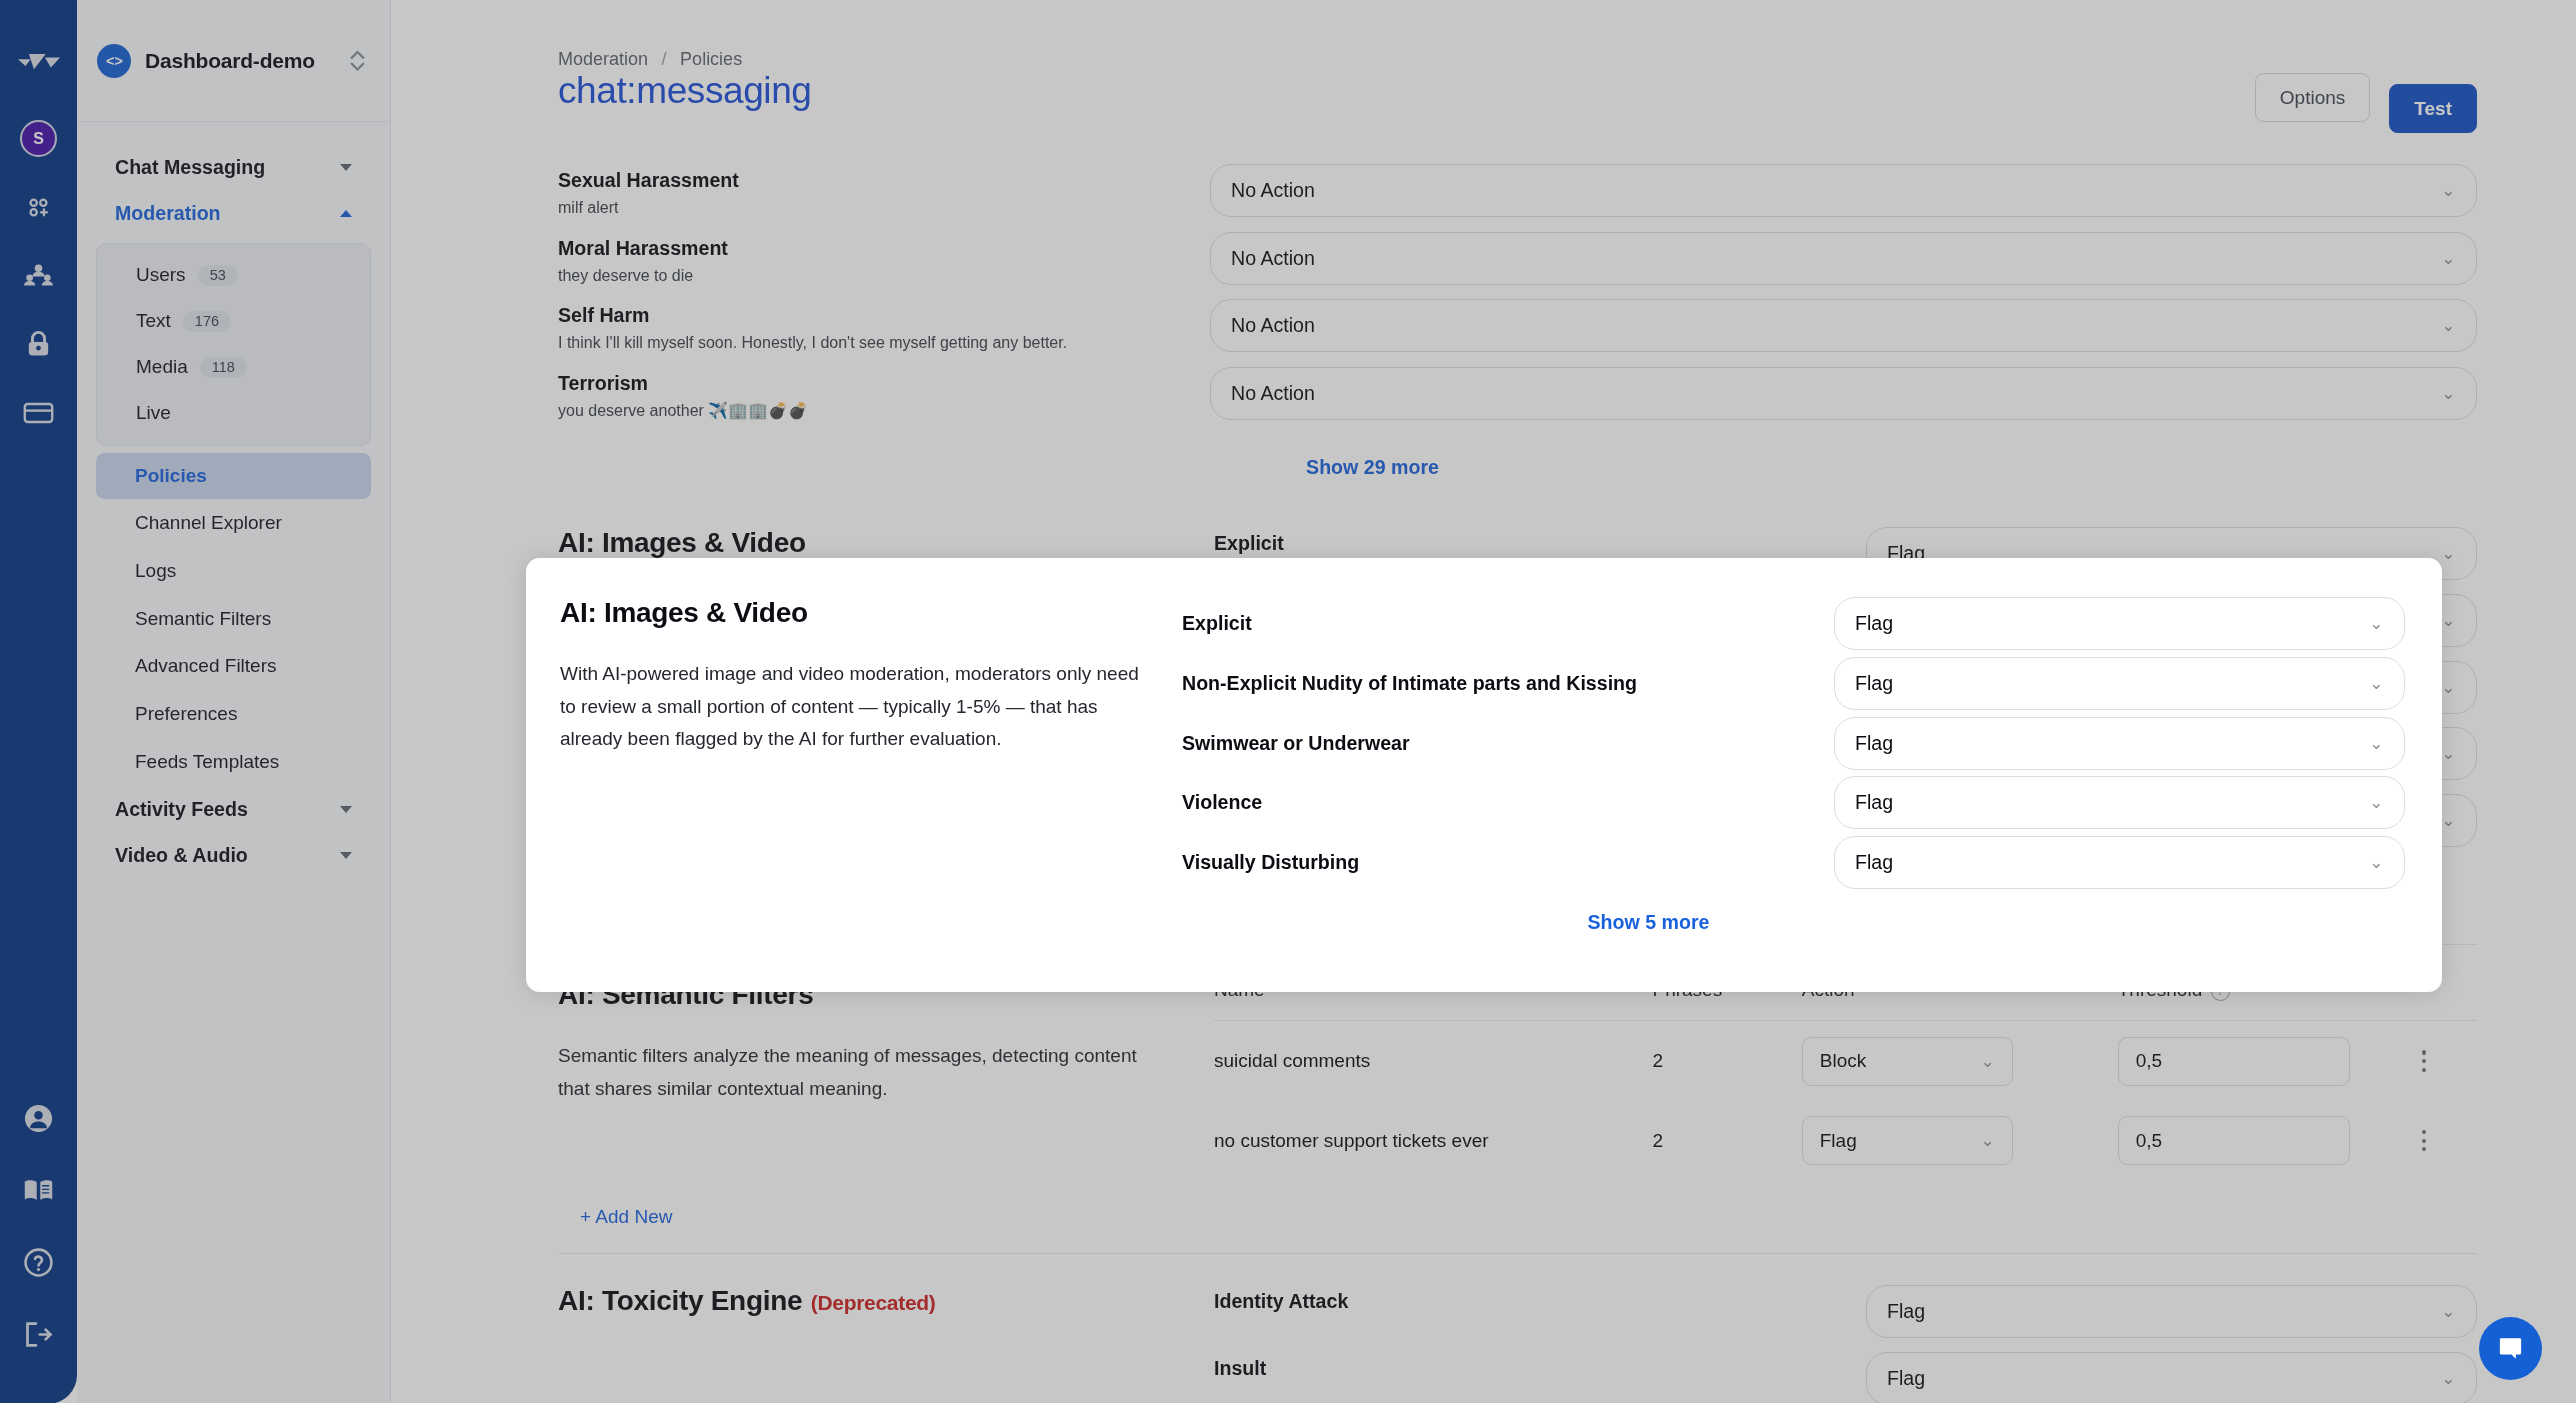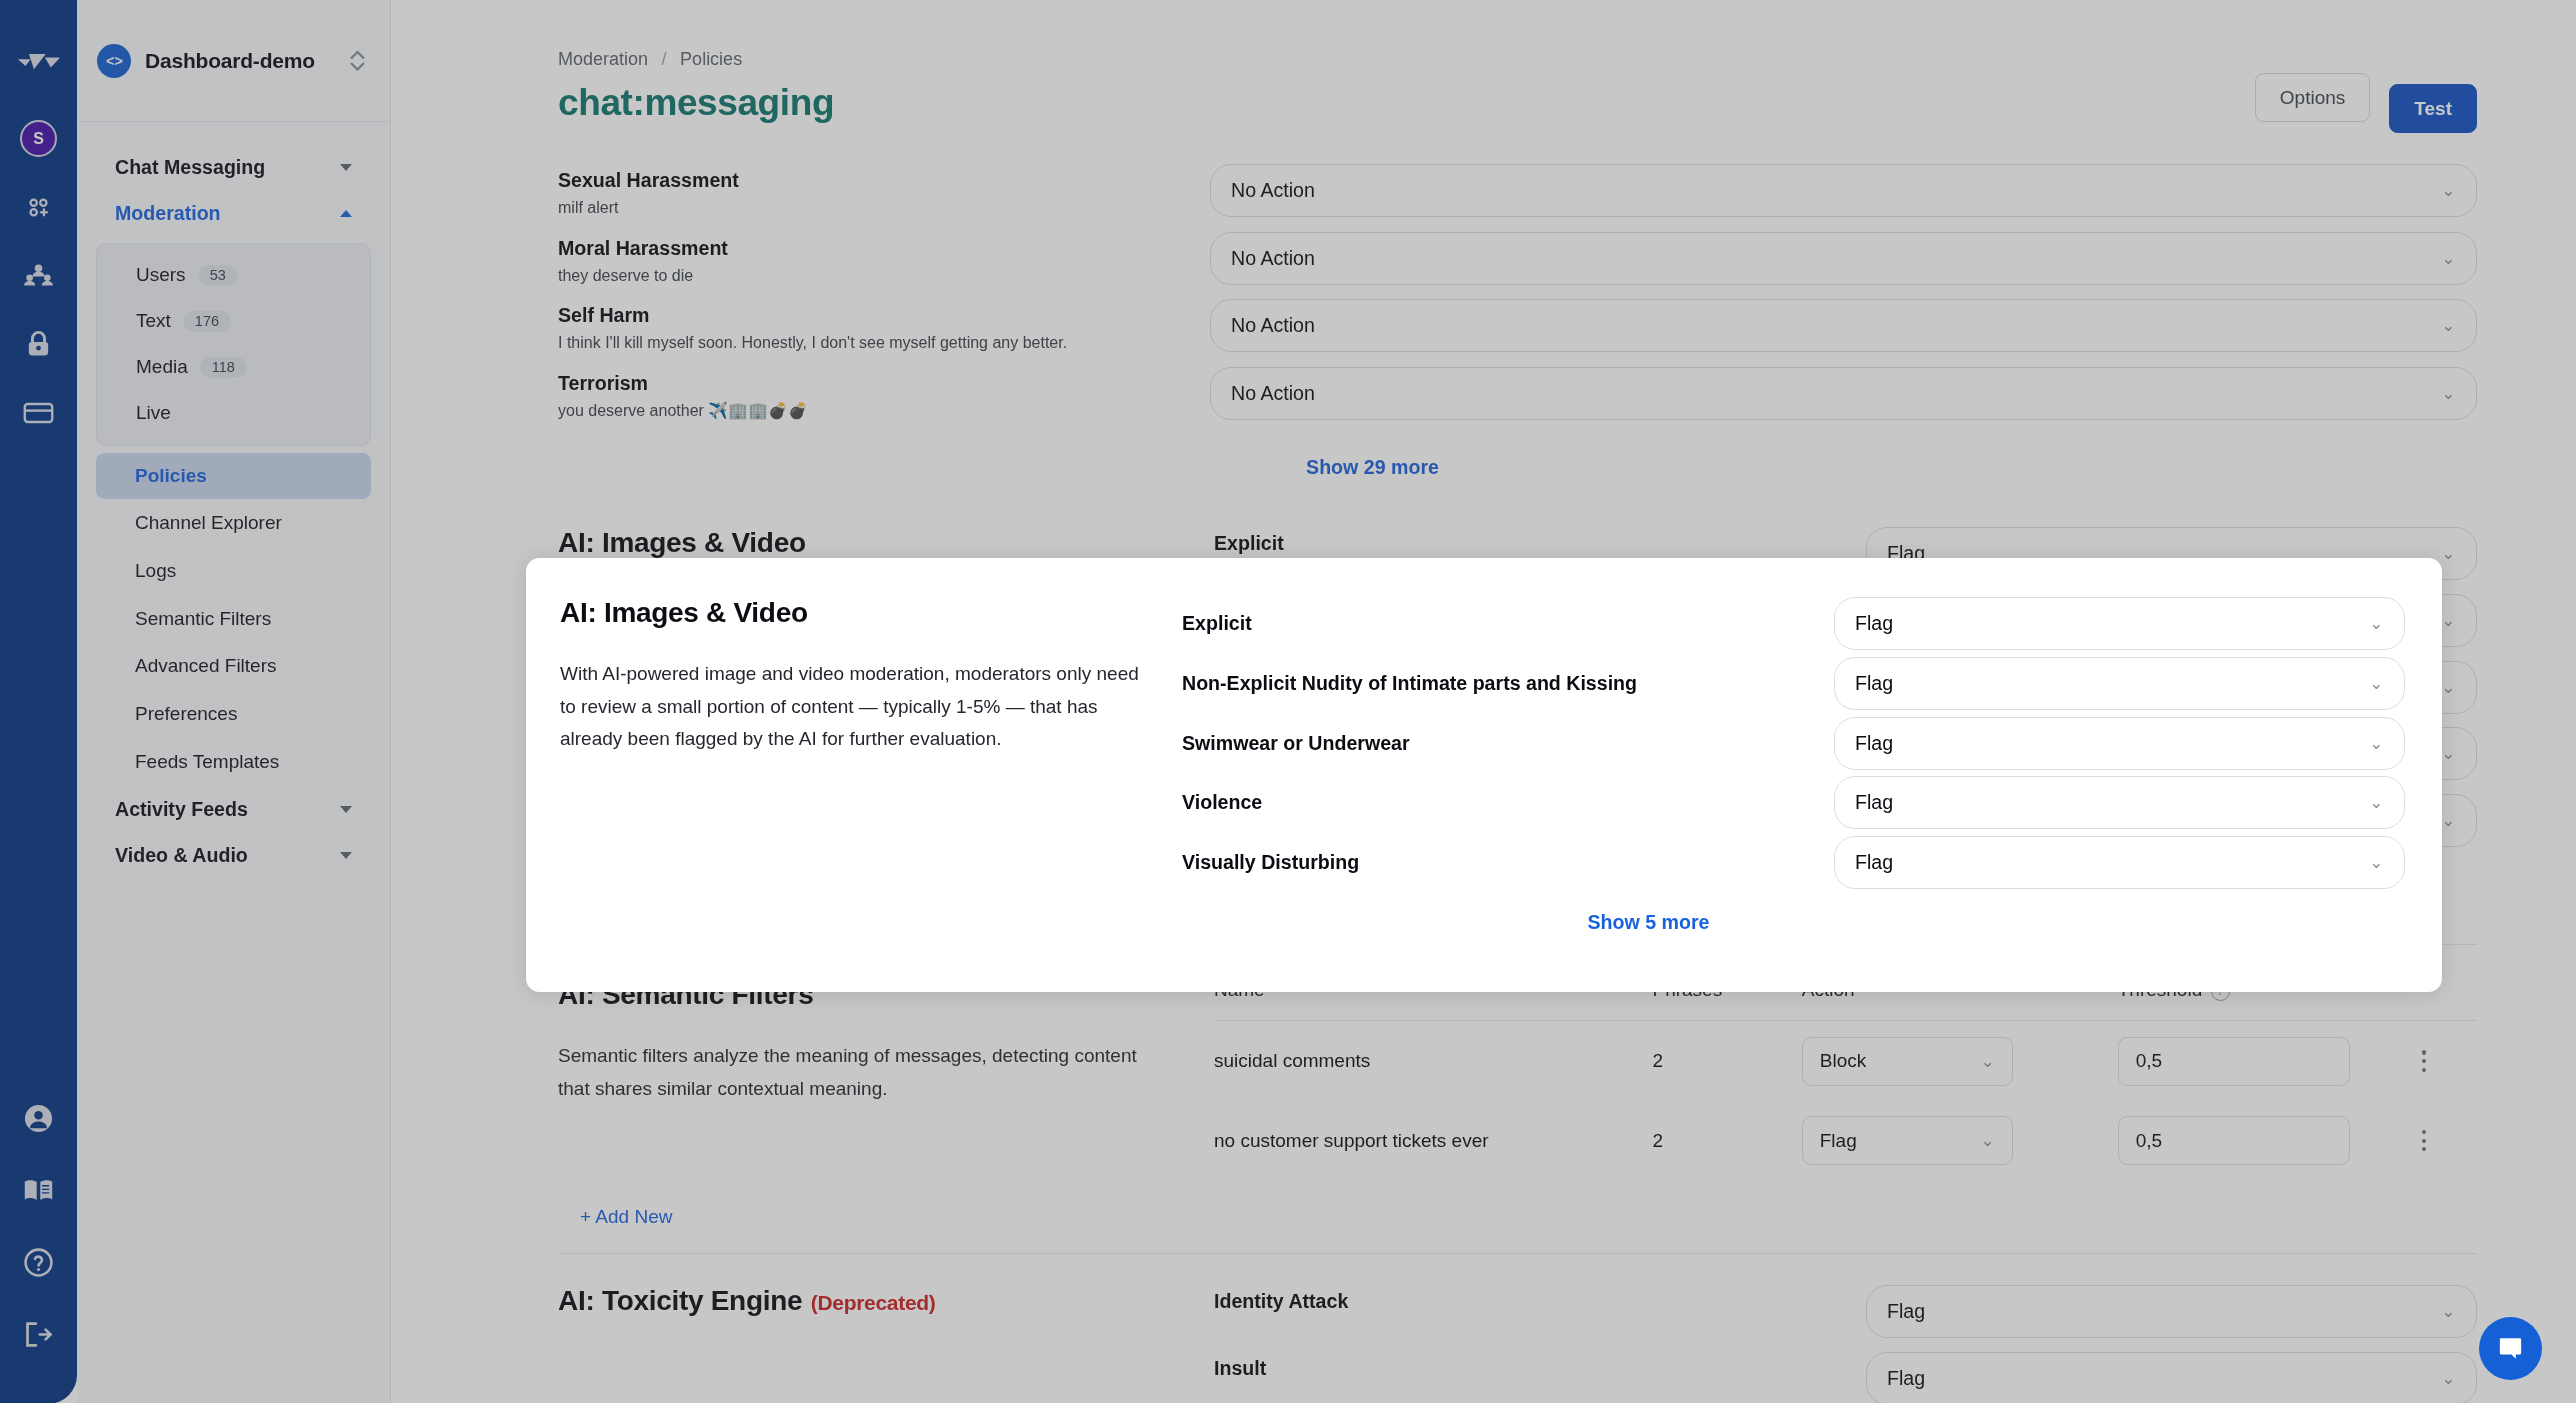--- a/index.html
+++ b/index.html
@@ -94,23 +94,23 @@
   .main {
     position: absolute; left: 391px; top: 0;
     width: 2185px; height: 1404px;
     background: #ffffff;
     overflow: hidden;
   }
   .topbar {
     display: flex; align-items: flex-start; justify-content: space-between;
     padding: 49px 99px 0 167px;
   }
-  .breadcrumb { font-size: 18px; color: #5d636e; margin-bottom: 12px; }
+  .breadcrumb { font-size: 18px; color: #5d636e; }
   .breadcrumb .sep { margin: 0 8.5px; color: #9aa0ab; }
-  .page-title { font-size: 37px; font-weight: 700; color: #0f766e; letter-spacing: -0.4px; }
+  .page-title { font-size: 37px; font-weight: 400; color: #1d4ed8; letter-spacing: -0.4px; }
   .topbtns { display: flex; gap: 19px; margin-top: 24px; }
   .btn {
     font-size: 19px; border-radius: 8.5px; padding: 0 24px;
     height: 49px; display: flex; align-items: center; justify-content: center;
     cursor: pointer; font-weight: 500;
   }
   .btn-secondary { background: transparent; border: 0.9px solid #d3d7df; color: #3e4450; }
   .btn-primary { background: #1451c4; border: 0.9px solid #1451c4; color: #ffffff; font-weight: 600; margin-top: 11px; }
 
   .content { padding: 0 99px 0 167px; }

